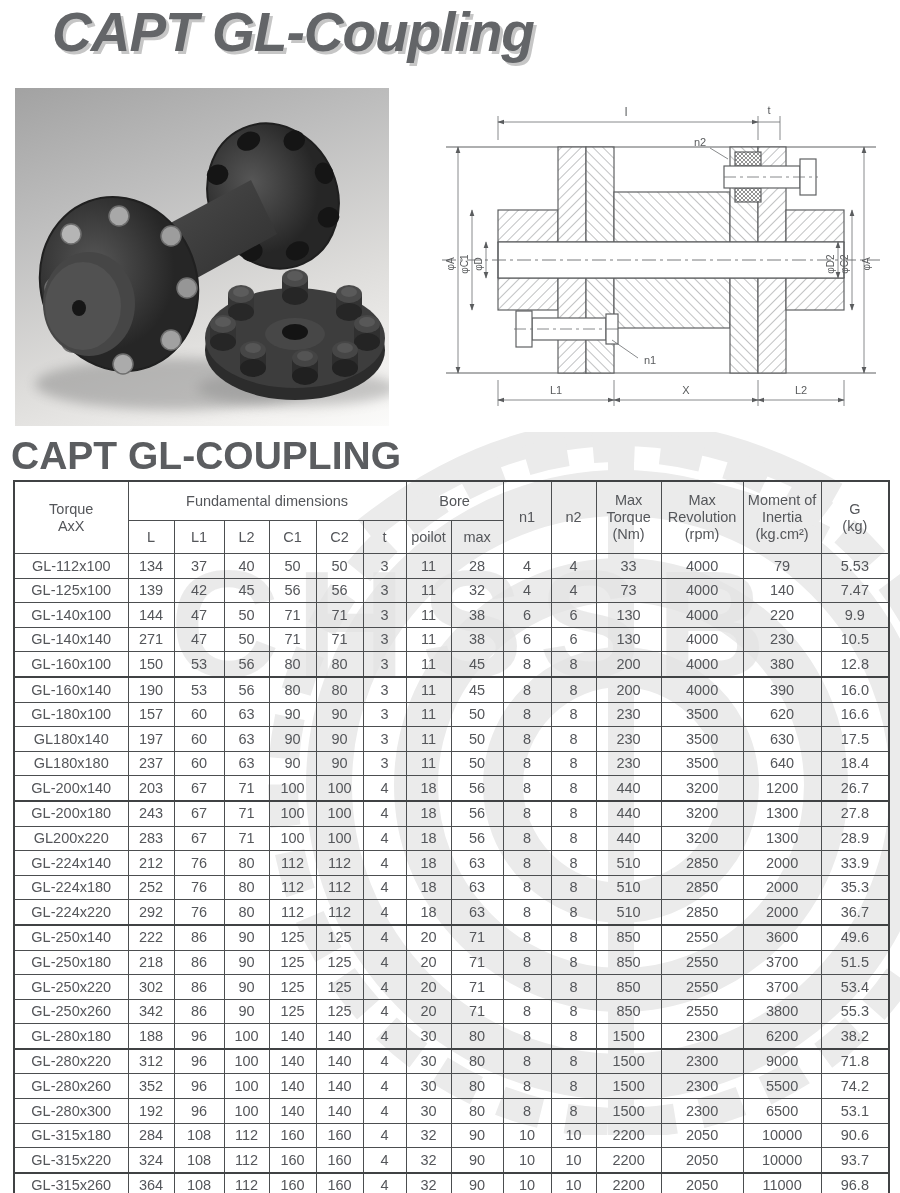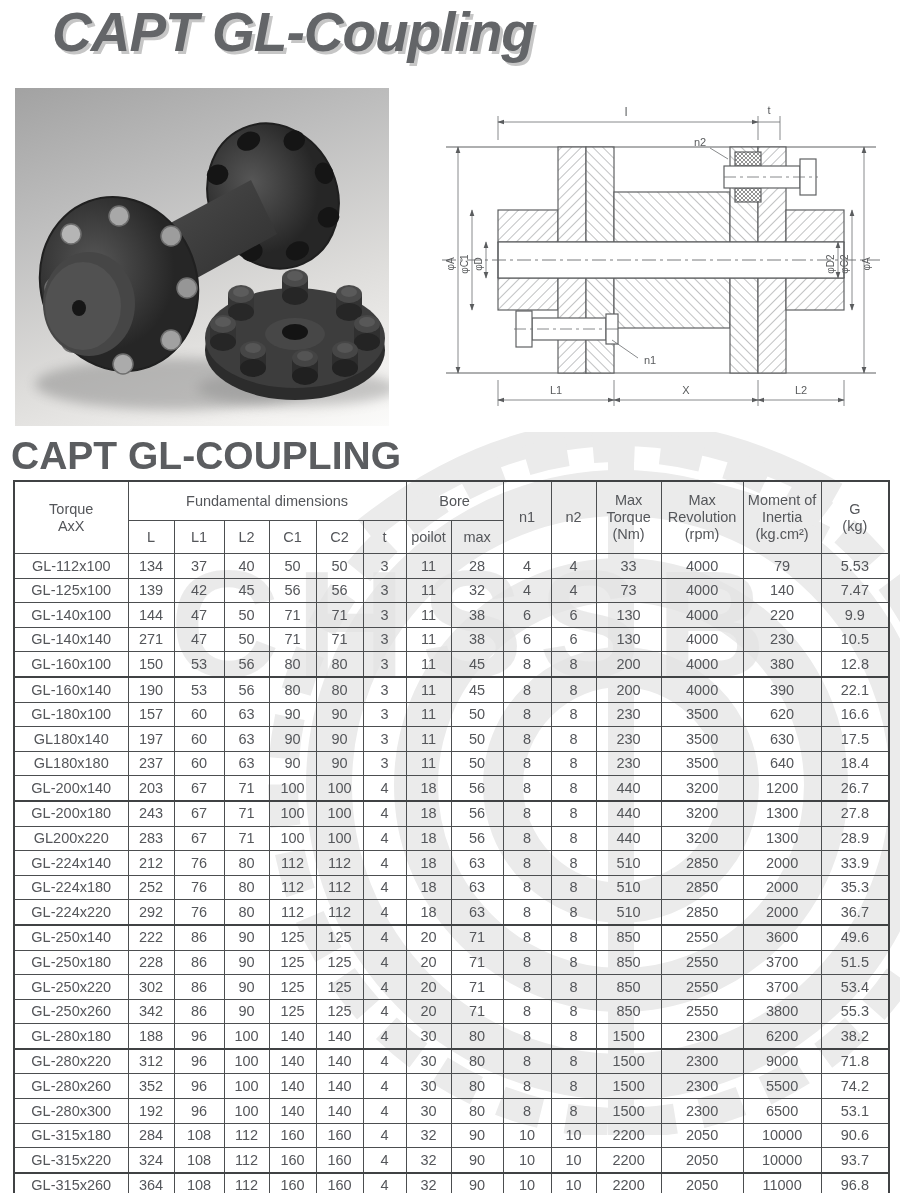--- a/index.html
+++ b/index.html
@@ -439,21 +439,21 @@
           <td>80</td>
           <td>80</td>
           <td>3</td>
           <td>11</td>
           <td>45</td>
           <td>8</td>
           <td>8</td>
           <td>200</td>
           <td>4000</td>
           <td>390</td>
-          <td>22.1</td>
+          <td>16.0</td>
         </tr>
         <tr>
           <td>GL-180x100</td>
           <td>157</td>
           <td>60</td>
           <td>63</td>
           <td>90</td>
           <td>90</td>
           <td>3</td>
           <td>11</td>
@@ -613,21 +613,21 @@
           <td>71</td>
           <td>8</td>
           <td>8</td>
           <td>850</td>
           <td>2550</td>
           <td>3600</td>
           <td>49.6</td>
         </tr>
         <tr>
           <td>GL-250x180</td>
-          <td>228</td>
+          <td>218</td>
           <td>86</td>
           <td>90</td>
           <td>125</td>
           <td>125</td>
           <td>4</td>
           <td>20</td>
           <td>71</td>
           <td>8</td>
           <td>8</td>
           <td>850</td>

